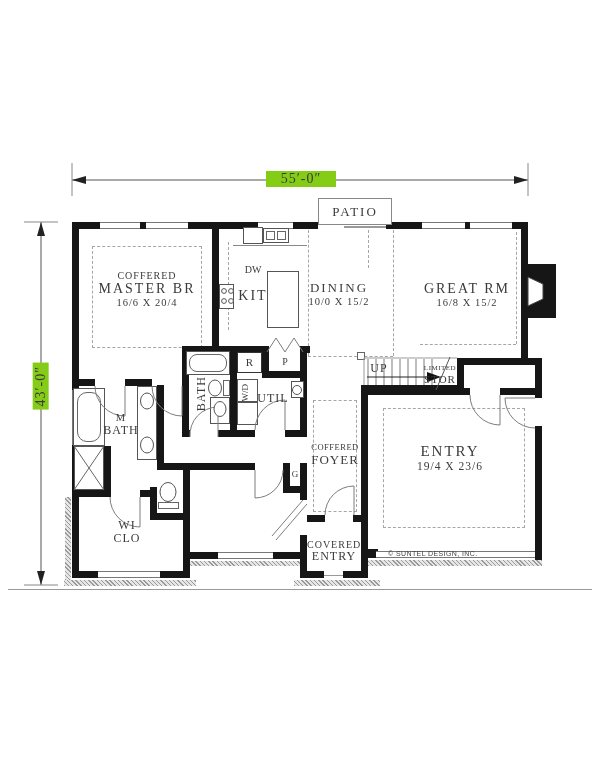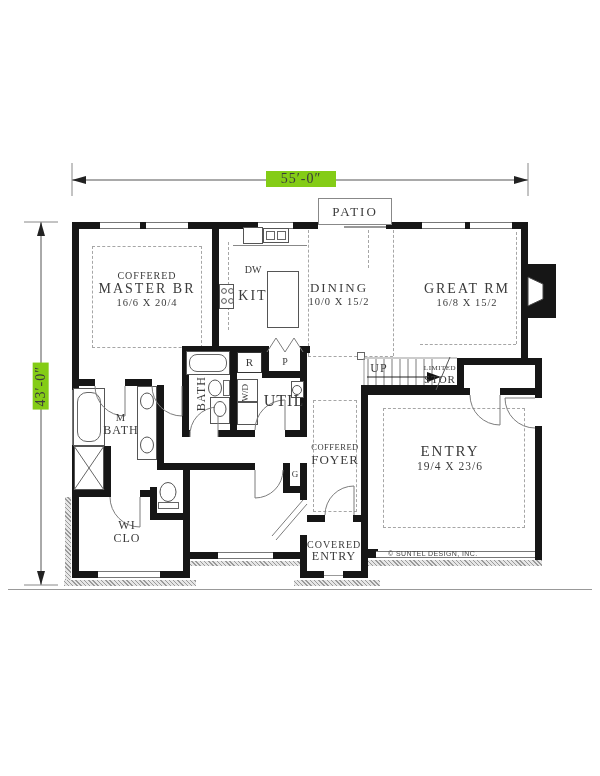--- a/index.html
+++ b/index.html
@@ -217,21 +217,21 @@
   <div class="lbl" style="left:420px;top:365px;width:40px;">
     <div style="font-size:7px;letter-spacing:0.5px">LIMITED</div>
     <div class="ls1" style="font-size:11px">STOR</div>
   </div>
 
   <div class="lbl ls1 vlbl" style="left:195px;top:376px;font-size:12px;">BATH</div>
 
   <div class="lbl" style="left:237px;top:352px;width:25px;font-size:11px;line-height:21px;">R</div>
   <div class="lbl" style="left:274px;top:356px;width:22px;font-size:10px;">P</div>
   <div class="lbl vlbl" style="left:240px;top:384px;font-size:9px;">W/D</div>
-  <div class="lbl ls1" style="left:262px;top:392px;width:44px;font-size:16px;">UTIL</div>
+  <div class="lbl ls1" style="left:251px;top:392px;width:44px;font-size:12px;">UTIL</div>
   <div class="lbl" style="left:243px;top:229px;width:20px;font-size:10px;line-height:17px;margin-top:32px;">DW</div>
   <div class="lbl" style="left:286px;top:469px;width:18px;font-size:9px;">G</div>
 
   <div class="lbl" style="left:98px;top:412px;width:46px;">
     <div class="ls1" style="font-size:10.5px">M</div>
     <div class="ls1" style="font-size:12px">BATH</div>
   </div>
 
   <div class="lbl" style="left:103px;top:519px;width:48px;">
     <div class="ls1" style="font-size:12px">WI</div>

